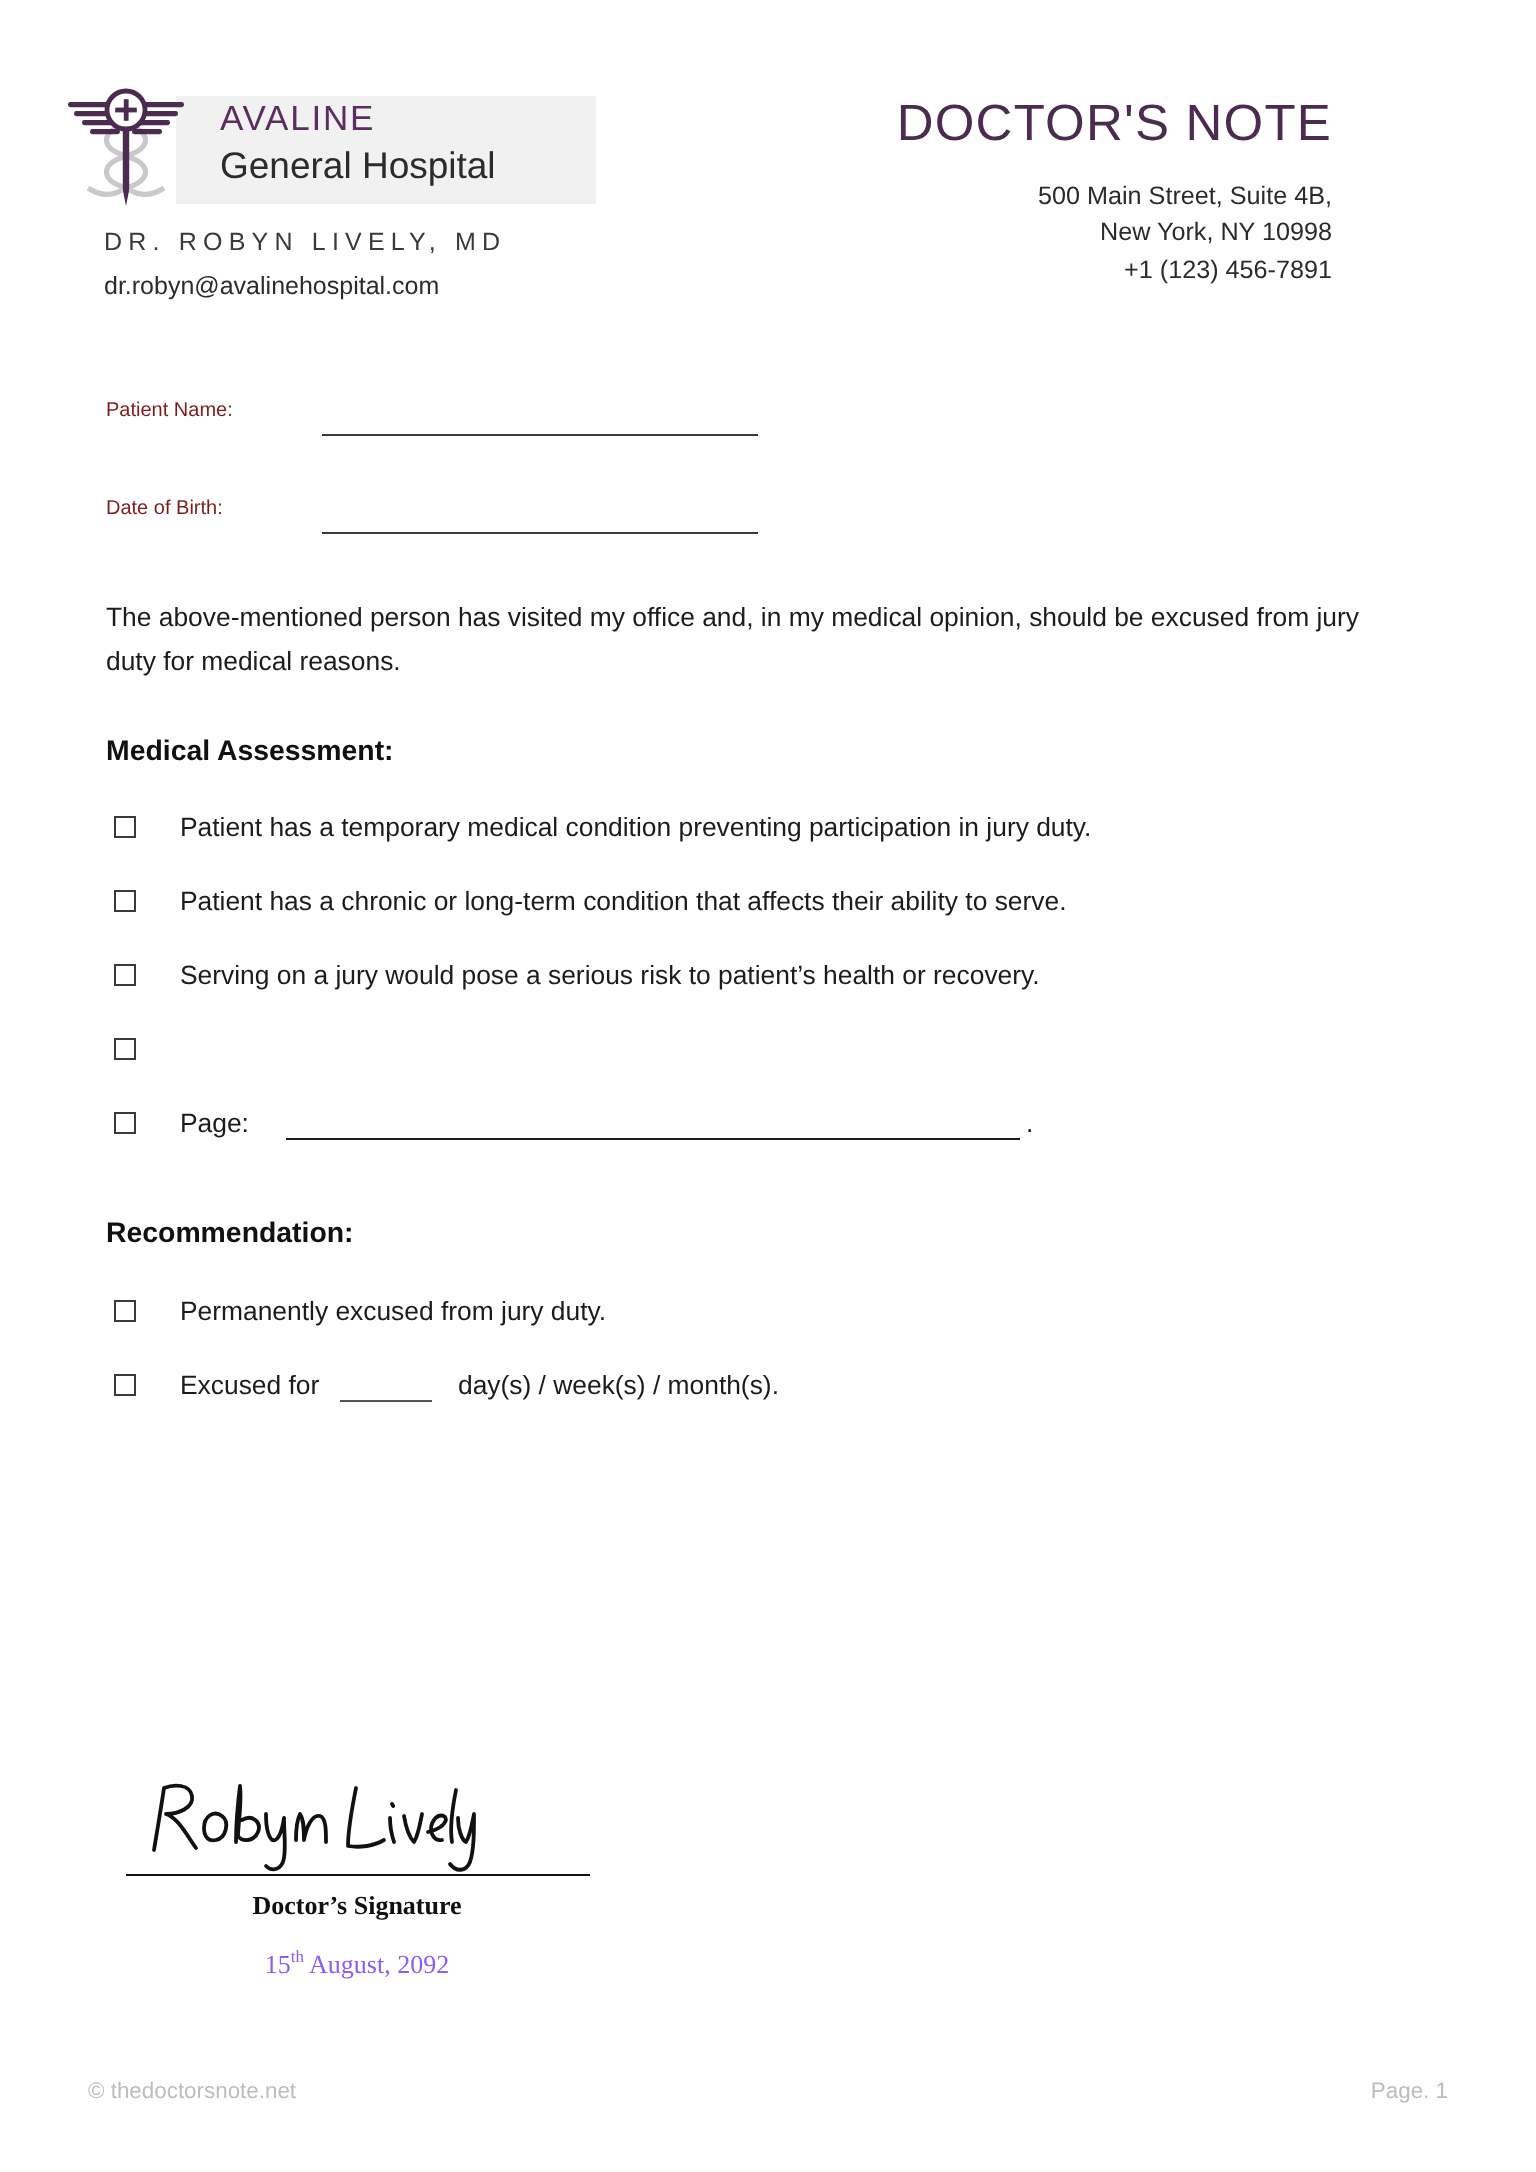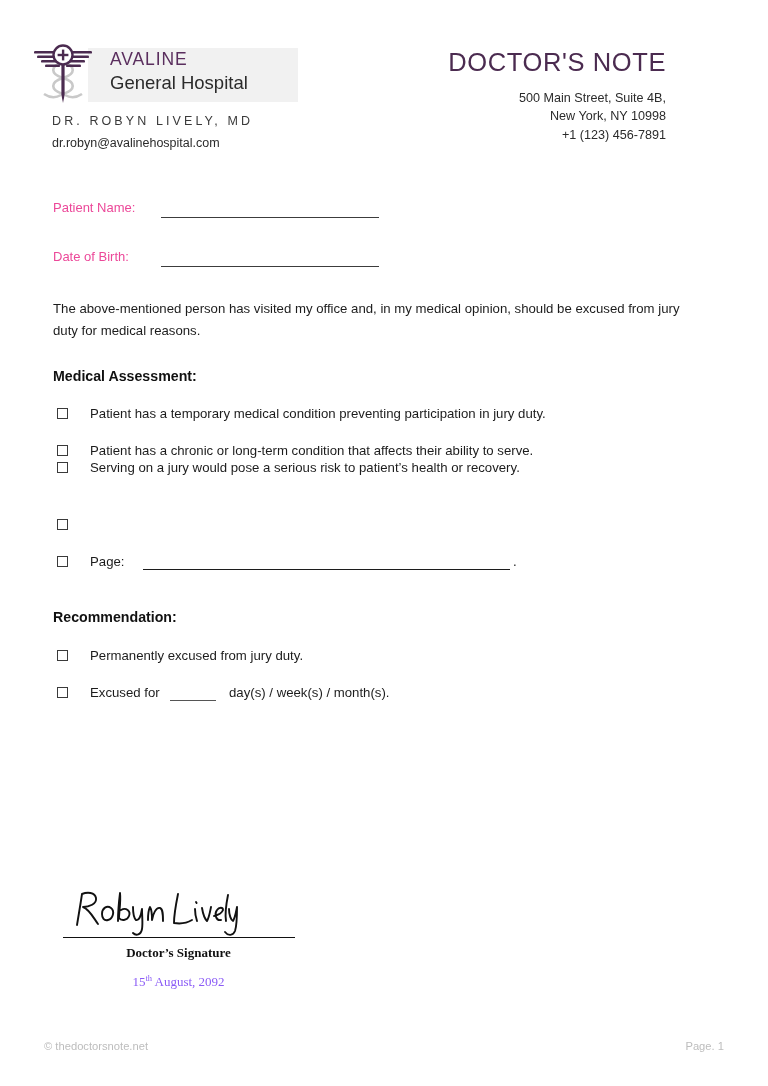--- a/index.html
+++ b/index.html
@@ -114,22 +114,22 @@
   .field-row {
     position: absolute;
     left: 53px;
     width: 640px;
     height: 22px;
   }
   .field-label {
     position: absolute;
     left: 0;
     top: 0;
-    font-size: 13px;
-    color: #ec4899;
+    font-size: 10px;
+    color: #7f1d1d;
     white-space: nowrap;
   }
   .field-rule {
     position: absolute;
     left: 108px;
     top: 17px;
     width: 218px;
     height: 0;
     border-bottom: 1.1px solid #3c3c3c;
   }
@@ -346,21 +346,21 @@
   <div class="check-row" style="top:406px;">
     <span class="cbox"></span>
     <span class="check-text">Patient has a temporary medical condition preventing participation in jury duty.</span>
   </div>
 
   <div class="check-row" style="top:443px;">
     <span class="cbox"></span>
     <span class="check-text">Patient has a chronic or long-term condition that affects their ability to serve.</span>
   </div>
 
-  <div class="check-row" style="top:460px;">
+  <div class="check-row" style="top:480px;">
     <span class="cbox"></span>
     <span class="check-text">Serving on a jury would pose a serious risk to patient’s health or recovery.</span>
   </div>
 
   <div class="check-row" style="top:517px;">
     <span class="cbox"></span>
   </div>
 
   <div class="check-row" style="top:554px;">
     <span class="cbox"></span>

